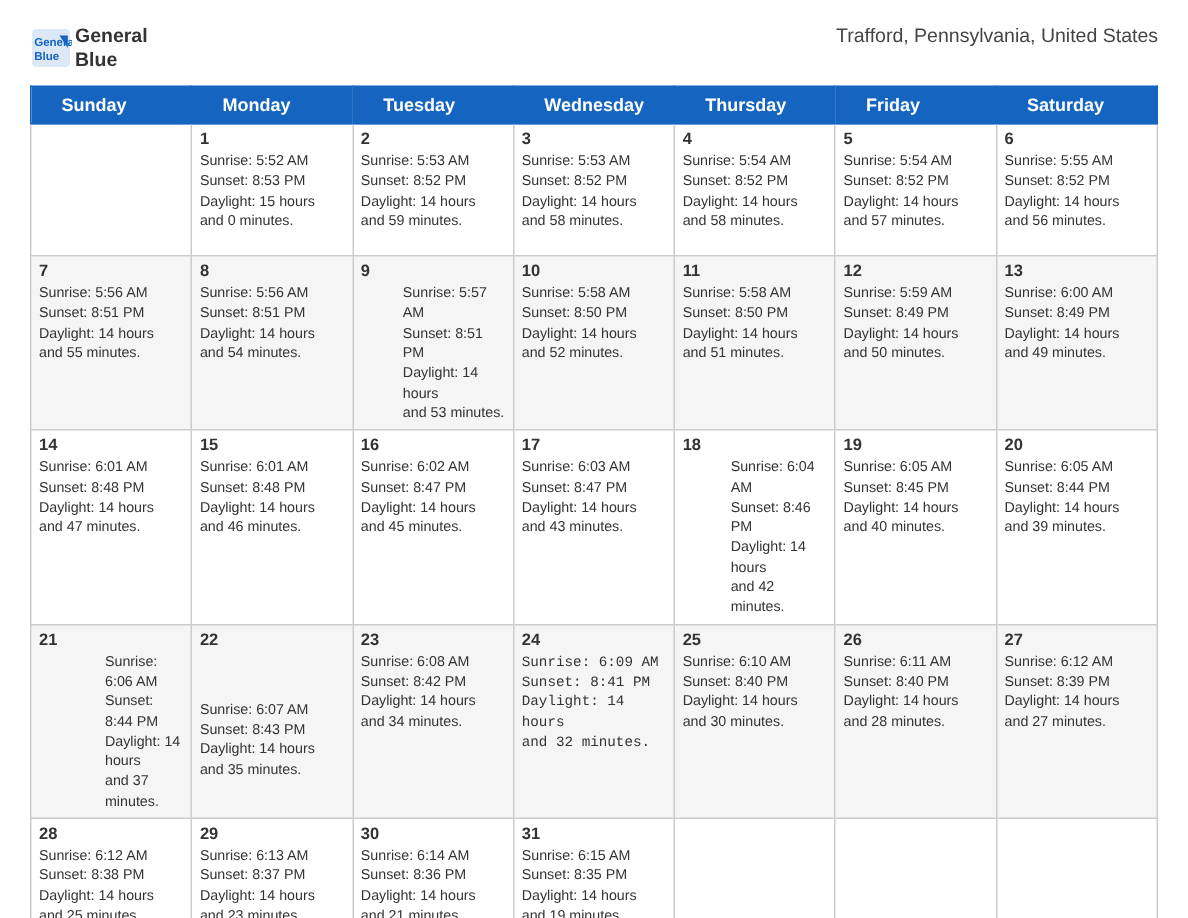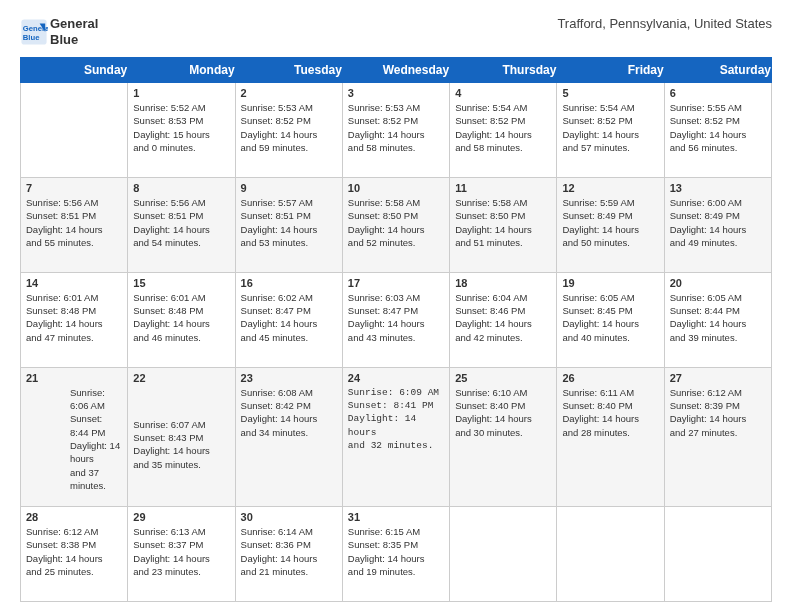--- a/index.html
+++ b/index.html
@@ -56,22 +56,22 @@
       flex: 1;
       border: 1px solid #ccc;
       border-collapse: collapse;
       width: 100%;
       table-layout: fixed;
     }
     .calendar th {
       background: #1565C0;
       color: #fff;
       font-size: 12px;
-      padding: 5px 0;
-      text-align: right;
+      padding: 5px 20px;
+      text-align: left;
       border: 1px solid #1565C0;
       font-weight: bold;
     }
     .calendar td {
       vertical-align: top;
       border: 1px solid #ccc;
       padding: 4px 5px;
       font-size: 10px;
       color: #333;
       background: #fff;
@@ -185,21 +185,21 @@
           </td>
           <td>
             <span class="day-num">8</span>
             <div class="day-info" style="white-space: pre-line;">Sunrise: 5:56 AM
 Sunset: 8:51 PM
 Daylight: 14 hours
 and 54 minutes.</div>
           </td>
           <td>
             <span class="day-num">9</span>
-            <div class="day-info" style="white-space: pre-line;">Sunrise: 5:57 AM
+            <div class="day-info" style="white-space: pre-line; margin-left: 28px;">Sunrise: 5:57 AM
 Sunset: 8:51 PM
 Daylight: 14 hours
 and 53 minutes.</div>
           </td>
           <td>
             <span class="day-num">10</span>
             <div class="day-info" style="white-space: pre-line;">Sunrise: 5:58 AM
 Sunset: 8:50 PM
 Daylight: 14 hours
 and 52 minutes.</div>
@@ -250,21 +250,21 @@
           </td>
           <td>
             <span class="day-num">17</span>
             <div class="day-info" style="white-space: pre-line;">Sunrise: 6:03 AM
 Sunset: 8:47 PM
 Daylight: 14 hours
 and 43 minutes.</div>
           </td>
           <td>
             <span class="day-num">18</span>
-            <div class="day-info" style="white-space: pre-line;">Sunrise: 6:04 AM
+            <div class="day-info" style="white-space: pre-line; margin-left: 32px;">Sunrise: 6:04 AM
 Sunset: 8:46 PM
 Daylight: 14 hours
 and 42 minutes.</div>
           </td>
           <td>
             <span class="day-num">19</span>
             <div class="day-info" style="white-space: pre-line;">Sunrise: 6:05 AM
 Sunset: 8:45 PM
 Daylight: 14 hours
 and 40 minutes.</div>

